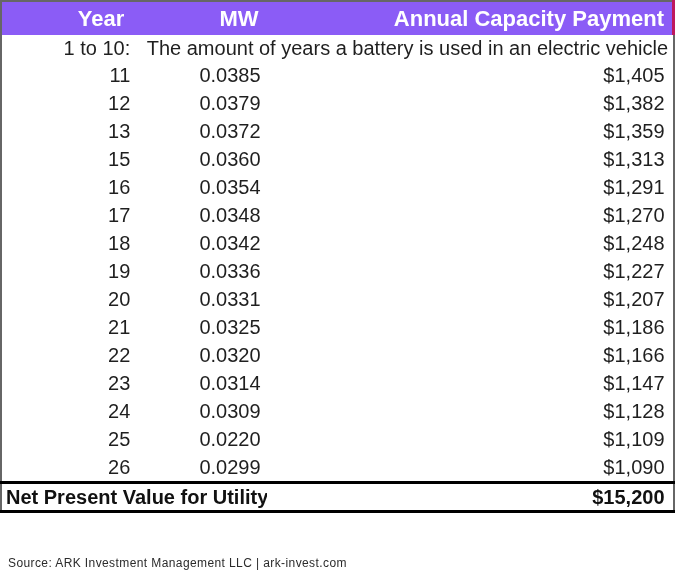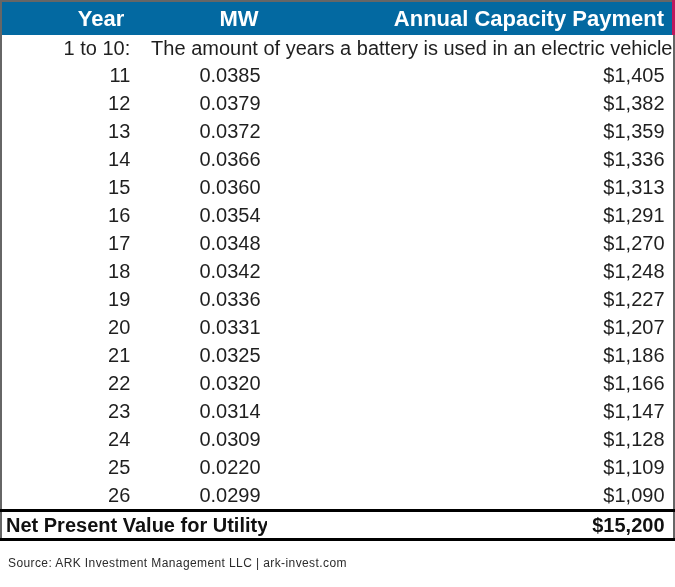--- a/index.html
+++ b/index.html
@@ -19,21 +19,21 @@
     width: 675px;
     border-collapse: collapse;
     table-layout: fixed;
     border: 2px solid #666666;
   }
   col.col-year { width: 135px; }
   col.col-mw { width: 130px; }
   col.col-payment { width: 406px; }
 
   .capacity-table th {
-    background: #0369a1;
+    background: #8b5cf6;
     color: #ffffff;
     font-weight: bold;
     font-size: 22px;
     height: 33px;
     padding: 0;
     white-space: nowrap;
   }
   th.th-year { text-align: right; padding-right: 12px; }
   th.th-mw { text-align: right; padding-right: 8px; }
   th.th-payment { text-align: right; padding-right: 8px; border-right: 3px solid #be185d; }
@@ -43,21 +43,21 @@
     color: #1f1f1f;
     padding: 0;
     height: 28px;
     white-space: nowrap;
     overflow: hidden;
   }
   tr.note-row td { height: 26px; }
   td.cell-year { text-align: right; padding-right: 6px; }
   td.cell-mw { text-align: right; padding-right: 6px; }
   td.cell-payment { text-align: right; padding-right: 8px; }
-  td.cell-note { text-align: right; padding-left: 6px; }
+  td.cell-note { text-align: center; padding-left: 6px; }
 
   tr.npv-row td {
     border-top: 3px solid #000000;
     border-bottom: 3px solid #000000;
     font-weight: bold;
     height: 26px;
     color: #111111;
     margin-left: 26px;
   }
   td.npv-label { text-align: left; padding-left: 4px; }
@@ -103,25 +103,20 @@
       </tr>
       <tr>
         <td class="cell-year">12</td>
         <td class="cell-mw">0.0379</td>
         <td class="cell-payment">$1,382</td>
       </tr>
       <tr>
         <td class="cell-year">13</td>
         <td class="cell-mw">0.0372</td>
         <td class="cell-payment">$1,359</td>
-      </tr>
-      <tr>
-        <td class="cell-year">14</td>
-        <td class="cell-mw">0.0366</td>
-        <td class="cell-payment">$1,336</td>
       </tr>
       <tr>
         <td class="cell-year">15</td>
         <td class="cell-mw">0.0360</td>
         <td class="cell-payment">$1,313</td>
       </tr>
       <tr>
         <td class="cell-year">16</td>
         <td class="cell-mw">0.0354</td>
         <td class="cell-payment">$1,291</td>

